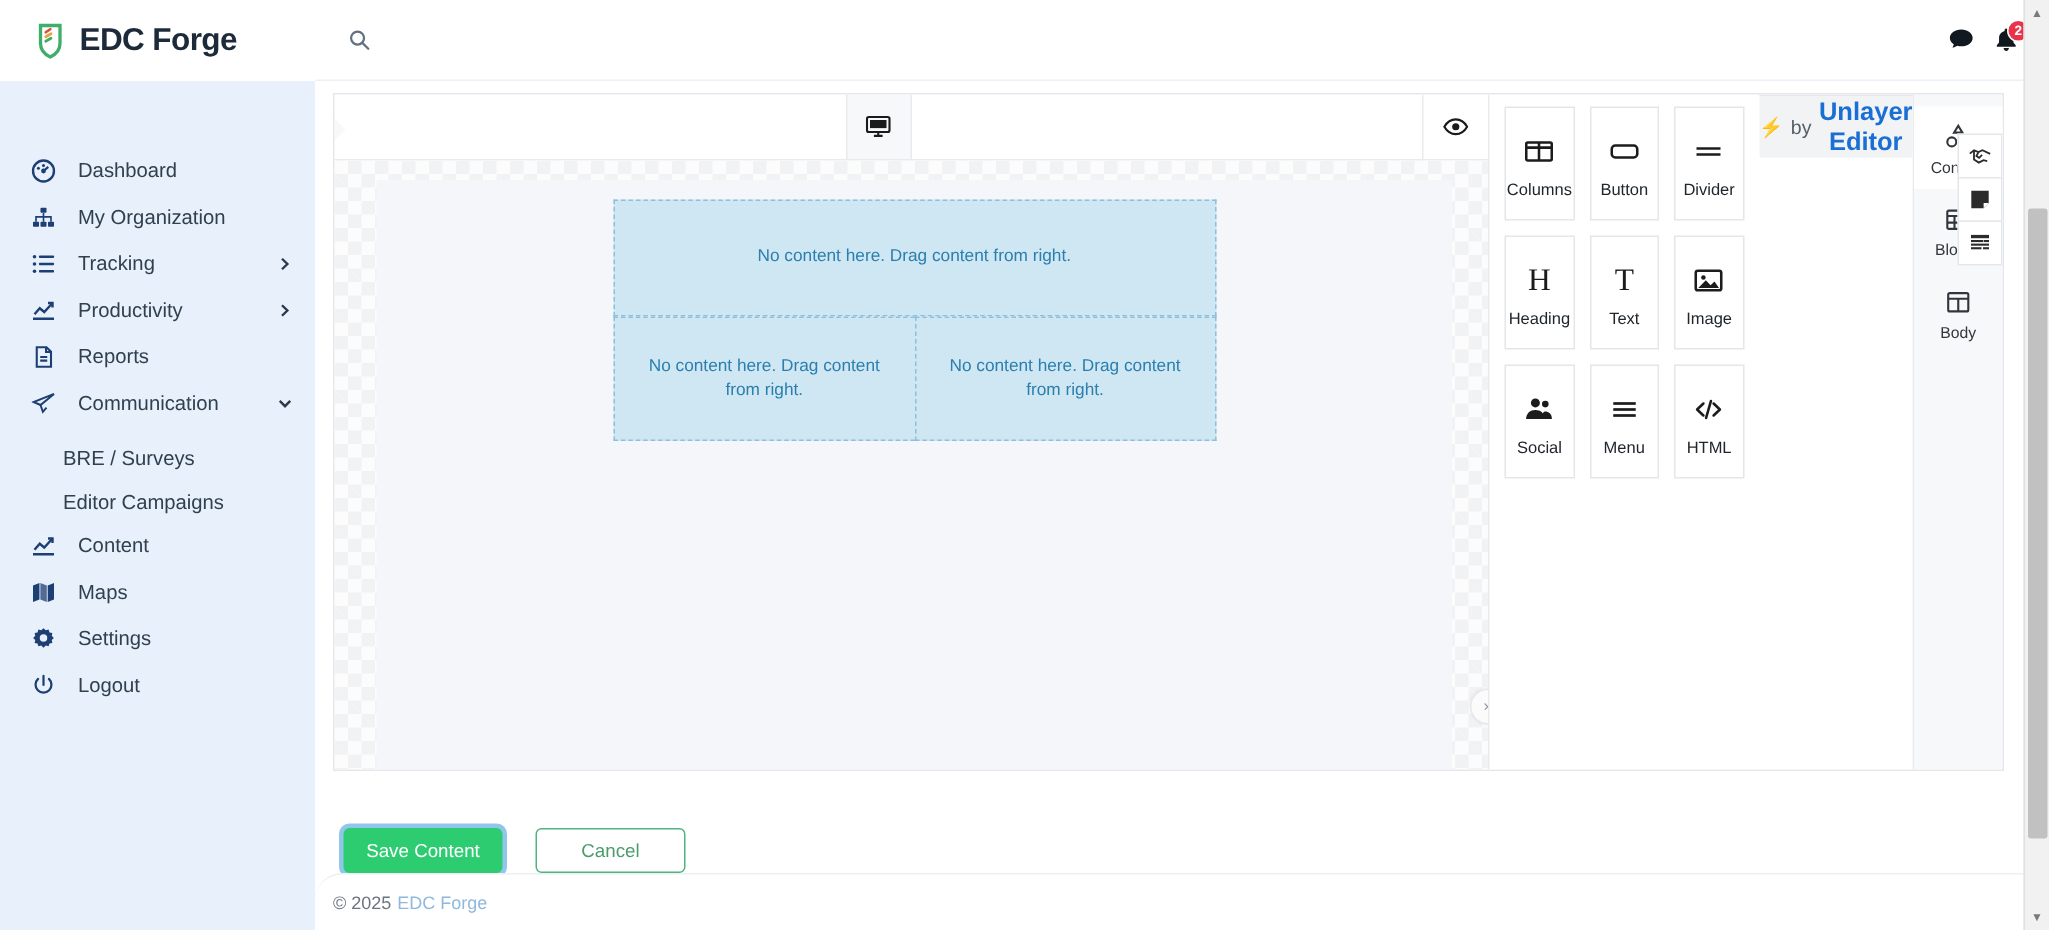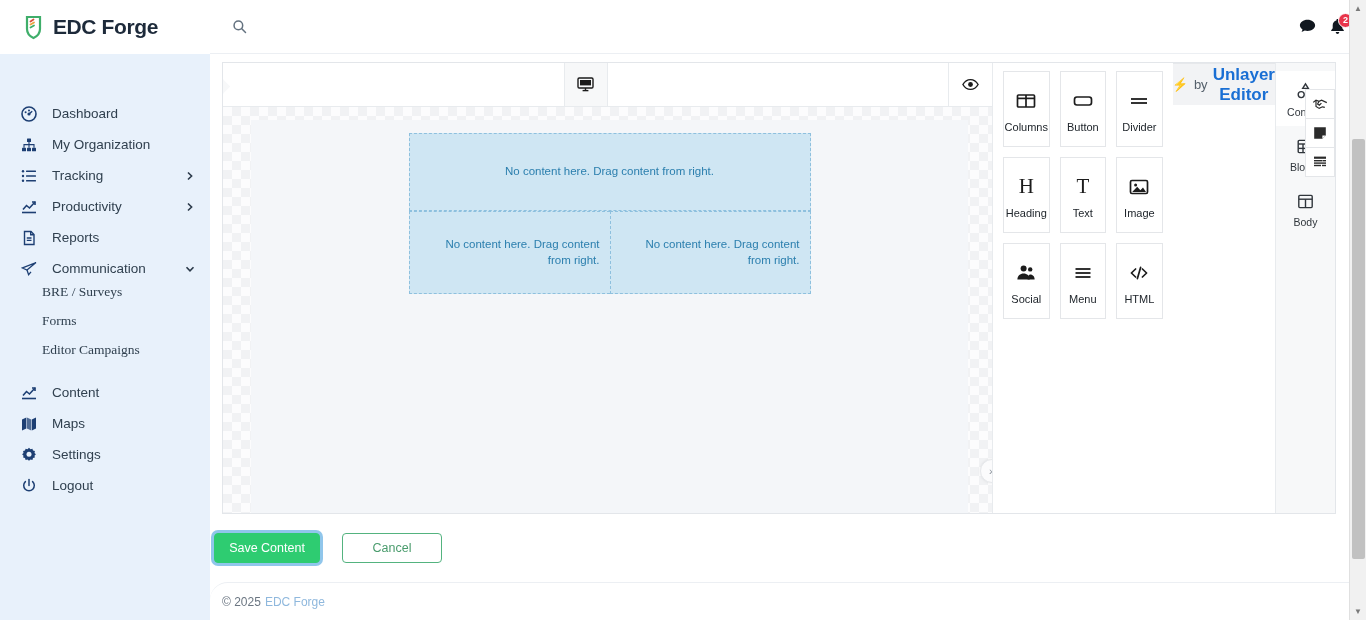--- a/index.html
+++ b/index.html
@@ -45,25 +45,24 @@
   .nav-label {
     font-size: 13.5px; color: #30404f; flex: 1 1 auto;
     white-space: nowrap;
   }
   .nav-caret {
     width: 12px; height: 12px; flex: 0 0 12px;
     color: #2b3a4a;
   }
   .nav-caret svg { width: 12px; height: 12px; display: block; }
   .nav-sub {
-    display: flex; align-items: flex-start;
+    display: flex; align-items: flex-end;
     height: 29px; padding-left: 42px;
     font-size: 13.5px; color: #30404f;
     cursor: pointer;
-    font-family: Liberation Serif, serif;
   }
   .nav-gap { height: 6px; }
 
   
   #right {
     flex: 1 1 auto; height: 620px;
     display: flex; flex-direction: column;
     position: relative; background: #ffffff;
   }
 
@@ -158,21 +157,21 @@
     background: #f4f6f9;
   }
   #mail-inner { padding-top: 13px; display: flex; justify-content: center; }
   #row-stack { width: 402px; }
   .dropzone {
     background: #cfe6f3;
     border: 1px dashed #8ec0de;
     color: #2b7fae;
     font-size: 11.5px;
     display: flex; align-items: center; justify-content: center;
-    text-align: right; line-height: 1.32;
+    text-align: center; line-height: 1.32;
     cursor: pointer;
     padding: 3px 10px;
   }
   #row-one { height: 78px; }
   #row-two { display: flex; height: 83px; }
   #row-two .dropzone { flex: 1 1 50%; }
   #row-two .dropzone:first-child { border-right: none; }
 
   
   #collapse-btn {
@@ -268,22 +267,22 @@
     width: 11px; height: 11px;
     border-left: 1px solid #d8dcdf;
     border-bottom: 1px solid #d8dcdf;
     transform: rotate(45deg);
     background: #f7f8f9;
   }
 
   
   #actions {
     flex: 0 0 68px; height: 68px;
-    display: flex; align-items: center;
-    padding-left: 4px; gap: 22px;
+    display: flex; align-items: flex-end;
+    padding-left: 19px; gap: 22px;
     background: #ffffff;
   }
   #save-btn {
     width: 106px; height: 30px;
     background: #2ecc71; color: #ffffff;
     border: 1px solid #2ecc71; border-radius: 4px;
     font-size: 12.5px; font-family: "Liberation Sans", sans-serif;
     cursor: pointer;
     box-shadow: 0 0 0 3px rgba(52,152,219,0.55);
   }
@@ -427,23 +426,20 @@
       <span class="nav-label">Communication</span>
       <span class="nav-caret">
         <svg viewBox="0 0 12 12" fill="none" stroke="currentColor" stroke-width="1.6">
             <path d="M2.5 4.2 L6 7.8 L9.5 4.2"></path>
           </svg>
       </span>
     </div>
 
     <div class="nav-sub">
       <span>BRE / Surveys</span>
-    </div>
-    <div class="nav-sub">
-      <span>Forms</span>
     </div>
     <div class="nav-sub">
       <span>Editor Campaigns</span>
     </div>
 
     <div class="nav-gap"></div>
 
     <div class="nav-item">
       <span class="nav-ico">
         <svg viewBox="0 0 16 16" fill="none" stroke="currentColor" stroke-width="1.6">

